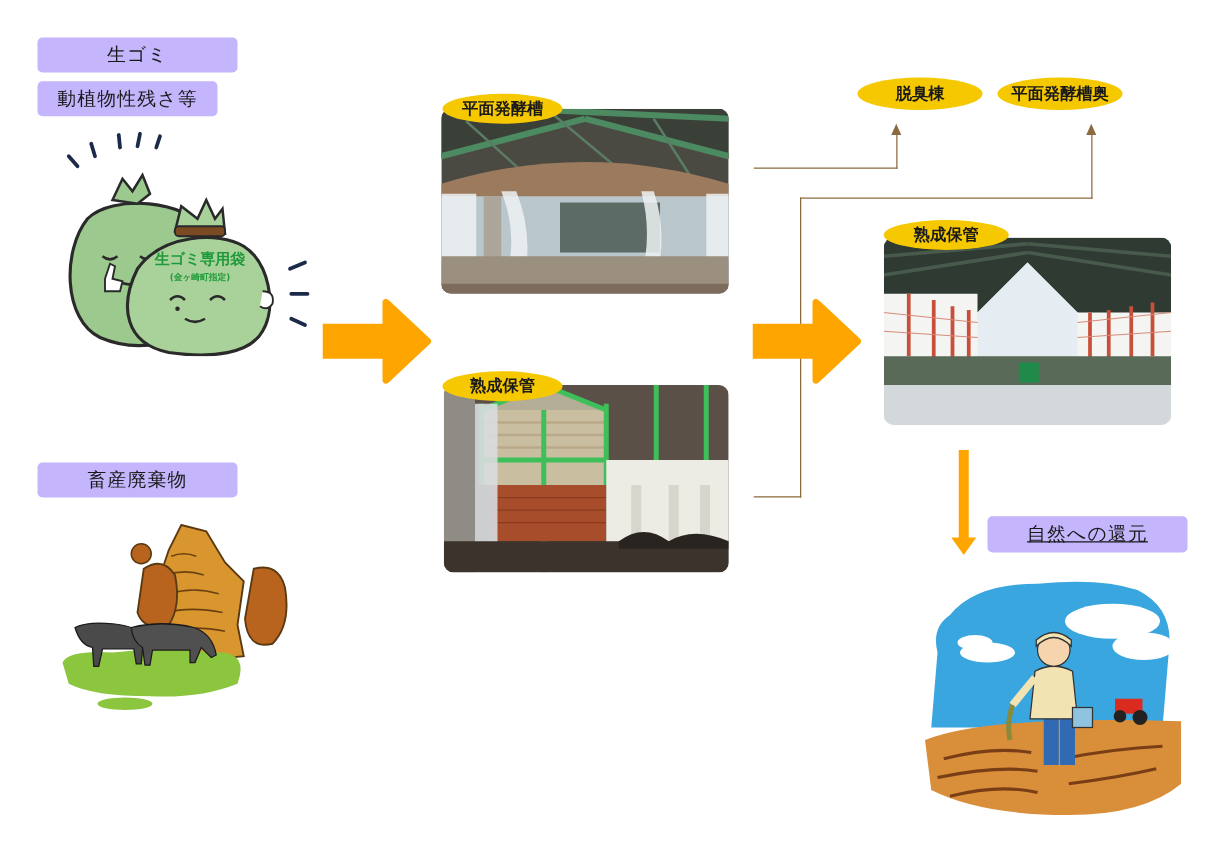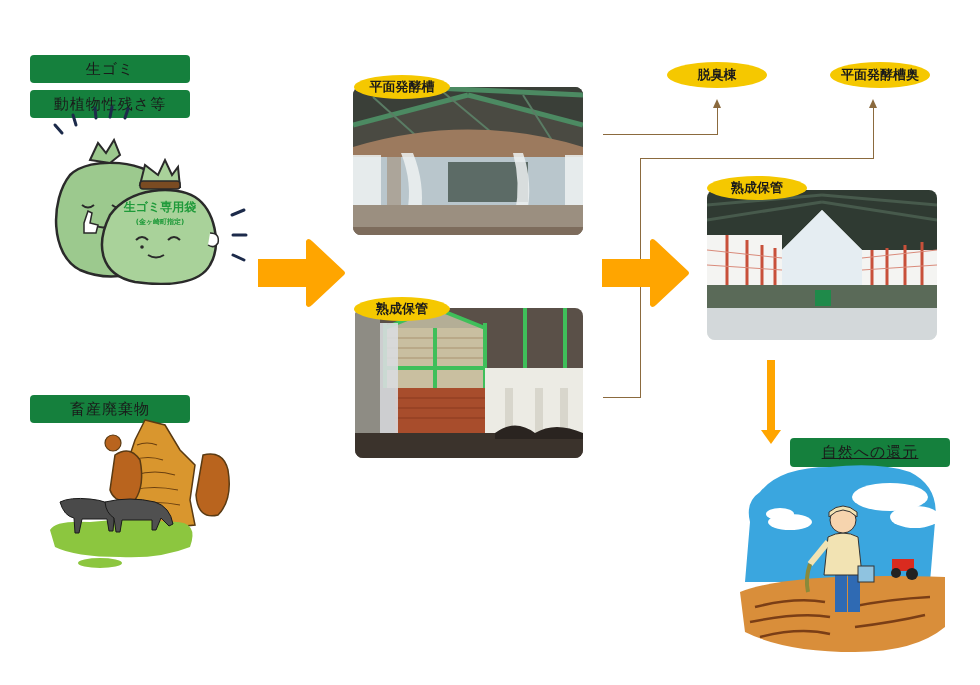--- a/index.html
+++ b/index.html
@@ -1,34 +1,34 @@
 <!DOCTYPE html>
 <html><head>
 <meta charset="utf-8">
 <style>
   html, body { margin:0; padding:0; background:#ffffff; }
   body { width:980px; height:685px; position:relative; overflow:hidden;
          font-family:"DejaVu Sans", sans-serif; }
   .abs { position:absolute;text-align:center; }
-  .label-box { position:absolute; background:#15803d; border-radius:4px;
+  .label-box { position:absolute; background:#c4b5fd; border-radius:4px;
                color:#1a1a1a; font-family:"DejaVu Serif", serif; font-size:15px;
-               display:flex; align-items:center; justify-content:center; letter-spacing:1px;margin-top:25px; }
+               display:flex; align-items:center; justify-content:center; letter-spacing:1px; }
   .oval { position:absolute; background:#f5c800; border-radius:50%;
           color:#1a1a1a; font-family:"DejaVu Serif", serif; font-size:13px; font-weight:bold;
           display:flex; align-items:center; justify-content:center; z-index:3; }
   .photo { position:absolute; border-radius:8px; overflow:hidden; }
   .photo svg { display:block; }
   .flow-line { position:absolute; background:#8b6a3e; }
   svg text { font-family:"DejaVu Sans", sans-serif; }
 </style>
 </head>
 <body>
 
 <div class="label-box" style="left:30px;top:30px;width:160px;height:28px;">生ゴミ</div>
-<div class="label-box" style="left:30px;top:65px;width:160px;height:28px;">動植物性残さ等</div>
+<div class="label-box" style="left:30px;top:65px;width:144px;height:28px;">動植物性残さ等</div>
 
 <div class="abs" style="left:40px;top:105px;width:220px;height:180px;">
   <svg width="220" height="180" viewBox="0 0 220 180">
 
     <g stroke="#1c2a4a" stroke-width="3" stroke-linecap="round">
       <line x1="15" y1="20" x2="22" y2="28"></line>
       <line x1="33" y1="10" x2="36" y2="20"></line>
       <line x1="55" y1="3" x2="56" y2="13"></line>
       <line x1="72" y1="2" x2="70" y2="12"></line>
       <line x1="88" y1="4" x2="85" y2="13"></line>
@@ -152,22 +152,22 @@
 <div class="flow-line" style="left:603px;top:134px;width:115px;height:1px;"></div>
 <div class="flow-line" style="left:717px;top:108px;width:1px;height:27px;"></div>
 <div class="abs" style="left:713px;top:99px;width:0;height:0;border-left:4px solid transparent;border-right:4px solid transparent;border-bottom:9px solid #8b6a3e;"></div>
 
 <div class="flow-line" style="left:640px;top:158px;width:234px;height:1px;"></div>
 <div class="flow-line" style="left:873px;top:108px;width:1px;height:51px;"></div>
 <div class="abs" style="left:869px;top:99px;width:0;height:0;border-left:4px solid transparent;border-right:4px solid transparent;border-bottom:9px solid #8b6a3e;"></div>
 <div class="flow-line" style="left:640px;top:158px;width:1px;height:240px;"></div>
 <div class="flow-line" style="left:603px;top:397px;width:38px;height:1px;"></div>
 
-<div class="oval" style="left:667px;top:62px;width:100px;height:26px;">脱臭棟</div>
-<div class="oval" style="left:830px;top:62px;width:100px;height:26px;">平面発酵槽奥</div>
+<div class="oval" style="left:686px;top:62px;width:100px;height:26px;">脱臭棟</div>
+<div class="oval" style="left:798px;top:62px;width:100px;height:26px;">平面発酵槽奥</div>
 
 <div class="abs" style="left:602px;top:237px;width:88px;height:72px;">
   <svg width="88" height="72" viewBox="0 0 88 72">
     <path d="M0,22 L48,22 L48,4 Q50,0 54,4 L86,34 Q88,36 86,38 L54,68 Q50,72 48,68 L48,50 L0,50 Z" fill="#ffa500"></path>
   </svg>
 </div>
 
 <div class="oval" style="left:707px;top:176px;width:100px;height:24px;">熟成保管</div>
 <div class="photo" style="left:707px;top:190px;width:230px;height:150px;">
   <svg width="230" height="150" viewBox="0 0 230 150">

